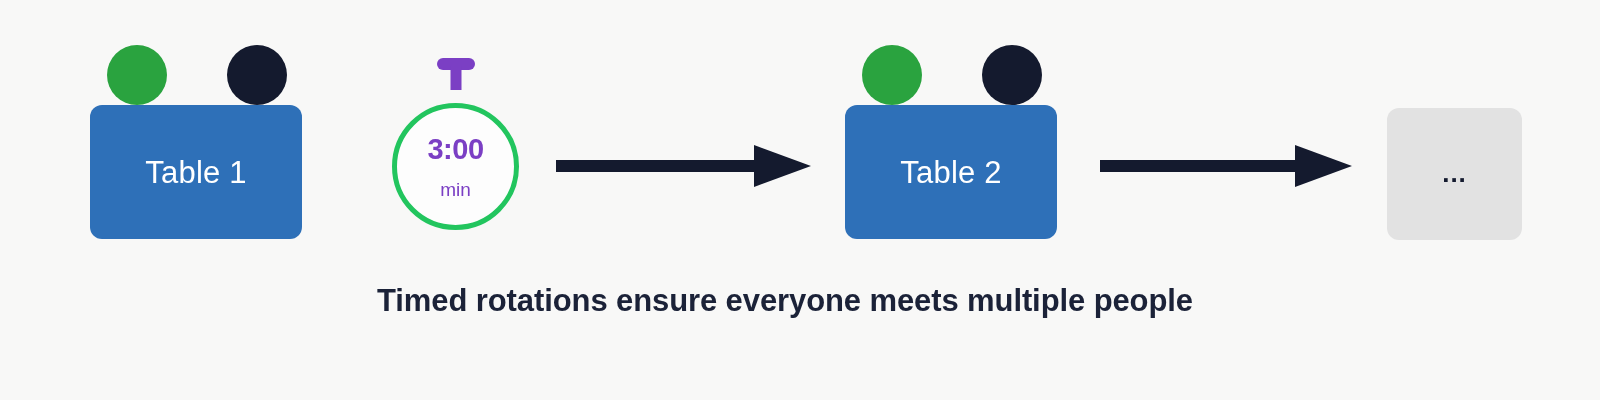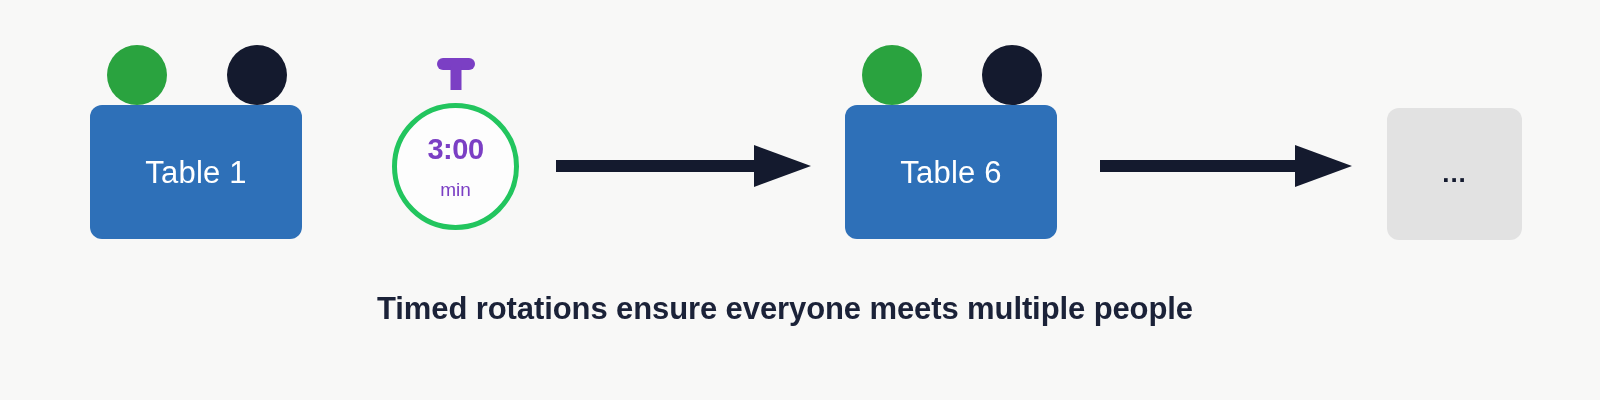--- a/index.html
+++ b/index.html
@@ -132,21 +132,21 @@
     font-size: 26px;
     font-weight: bold;
     line-height: 0.6;
     letter-spacing: 1px;
   }
 
   
   .caption {
     position: absolute;
     left: 0;
-    top: 291px;
+    top: 283px;
     width: 1570px;
     text-align: center;
     color: #1b2238;
     font-size: 31px;
     font-weight: bold;
     letter-spacing: -0.1px;
   }
 </style>
 </head>
 <body>
@@ -174,21 +174,21 @@
     <svg width="255" height="44" viewBox="0 0 255 44" xmlns="http://www.w3.org/2000/svg">
       <rect x="0" y="16" width="205" height="12" fill="#141a2e"></rect>
       <polygon points="198,1 255,22 198,43" fill="#141a2e"></polygon>
     </svg>
   </div>
 
   <div class="table-group" style="left:845px;">
     <div class="seat green"></div>
     <div class="seat dark"></div>
     <div class="table-box">
-      <span class="table-label">Table 6</span>
+      <span class="table-label">Table 2</span>
     </div>
   </div>
 
   <div class="arrow" style="left:1100px; top:144px;">
     <svg width="252" height="44" viewBox="0 0 252 44" xmlns="http://www.w3.org/2000/svg">
       <rect x="0" y="16" width="202" height="12" fill="#141a2e"></rect>
       <polygon points="195,1 252,22 195,43" fill="#141a2e"></polygon>
     </svg>
   </div>
 

